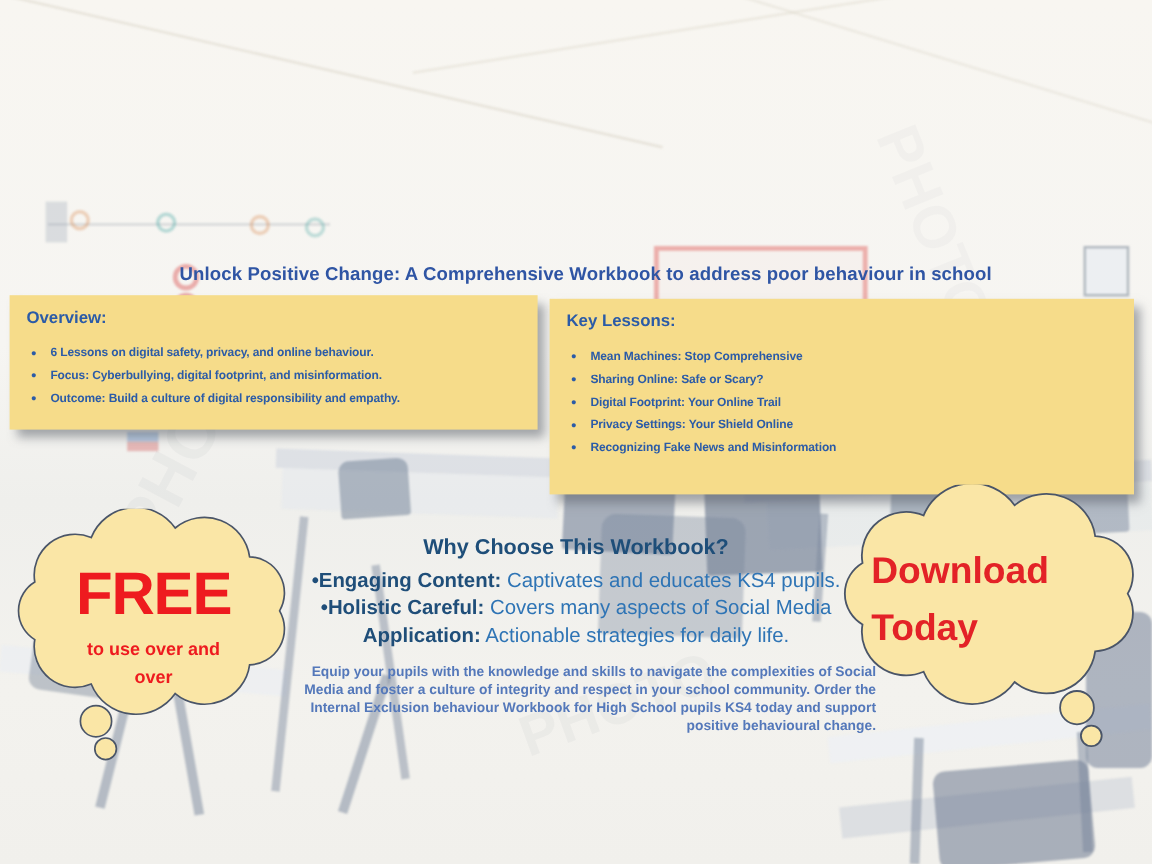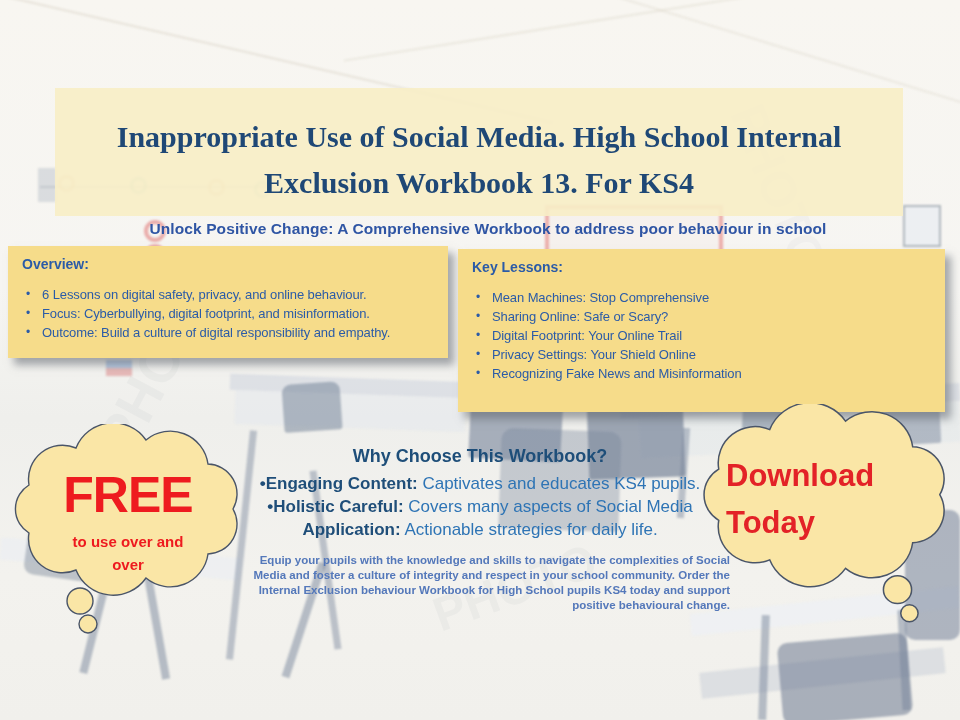--- a/index.html
+++ b/index.html
@@ -26,21 +26,21 @@
     font-size:15.5px;font-weight:bold;color:#2F55A4;letter-spacing:0.1px;padding-left:16px;
   }
   
   .box{
     position:absolute;background:#F6DC8A;color:#2B5BA7;z-index:3;
     box-shadow:6px 7px 8px rgba(95,100,110,0.55);
   }
   .box h2{font-size:14px;font-weight:bold;margin:10px 12px 0 14px;}
   .box ul{margin:13px 0 0 0;padding:0 10px 0 24px;list-style:none;}
   .box li{
-    font-size:13px;font-weight:normal;line-height:19px;letter-spacing:-0.1px;
+    font-size:10px;font-weight:bold;line-height:19px;letter-spacing:-0.1px;
     position:relative;padding-left:10px;
   }
   .box li::before{content:"\2022";position:absolute;left:-6px;font-size:12px;}
   .overview{left:8px;top:246px;width:440px;height:112px;}
   .key-lessons{left:458px;top:249px;width:487px;height:163px;}
   
   .why{position:absolute;left:0;right:0;top:446px;text-align:center;z-index:4;}
   .why h2{font-size:18px;font-weight:bold;color:#1E4E79;margin:0 0 5px 0;}
   .wc-line{font-size:17px;line-height:23px;color:#2E74B5;}
   .wc-pre,.wc-label{font-weight:bold;color:#1F4E79;}
@@ -118,23 +118,20 @@
     <div class="ph" style="left:322px;top:470px;width:7px;height:180px;background:rgba(120,134,155,.45);transform:rotate(-8deg);"></div>
     <div class="ph" style="left:680px;top:428px;width:7px;height:90px;background:rgba(120,134,155,.45);transform:rotate(4deg);"></div>
     <div class="ph" style="left:760px;top:615px;width:8px;height:105px;background:rgba(120,134,155,.5);transform:rotate(2deg);"></div>
     <div class="ph" style="left:900px;top:610px;width:8px;height:100px;background:rgba(120,134,155,.5);transform:rotate(-3deg);"></div>
   </div>
 
   <div class="wm" style="left:60px;top:330px;font-size:56px;transform:rotate(-62deg);">PHOTO</div>
   <div class="wm" style="left:430px;top:560px;font-size:48px;transform:rotate(-20deg);">PHOTO</div>
   <div class="wm" style="left:690px;top:160px;font-size:50px;opacity:.035;transform:rotate(68deg);">PHOTO</div>
 
-  <div class="title-band">
-    <h1>Inappropriate Use of Social Media. High School Internal Exclusion Workbook 13. For KS4</h1>
-  </div>
 
   <div class="subtitle">Unlock Positive Change: A Comprehensive Workbook to address poor behaviour in school</div>
 
   <section class="box overview">
     <h2>Overview:</h2>
     <ul>
 
     <li>6 Lessons on digital safety, privacy, and online behaviour.</li>
         <li>Focus: Cyberbullying, digital footprint, and misinformation.</li>
         <li>Outcome: Build a culture of digital responsibility and empathy.</li>

